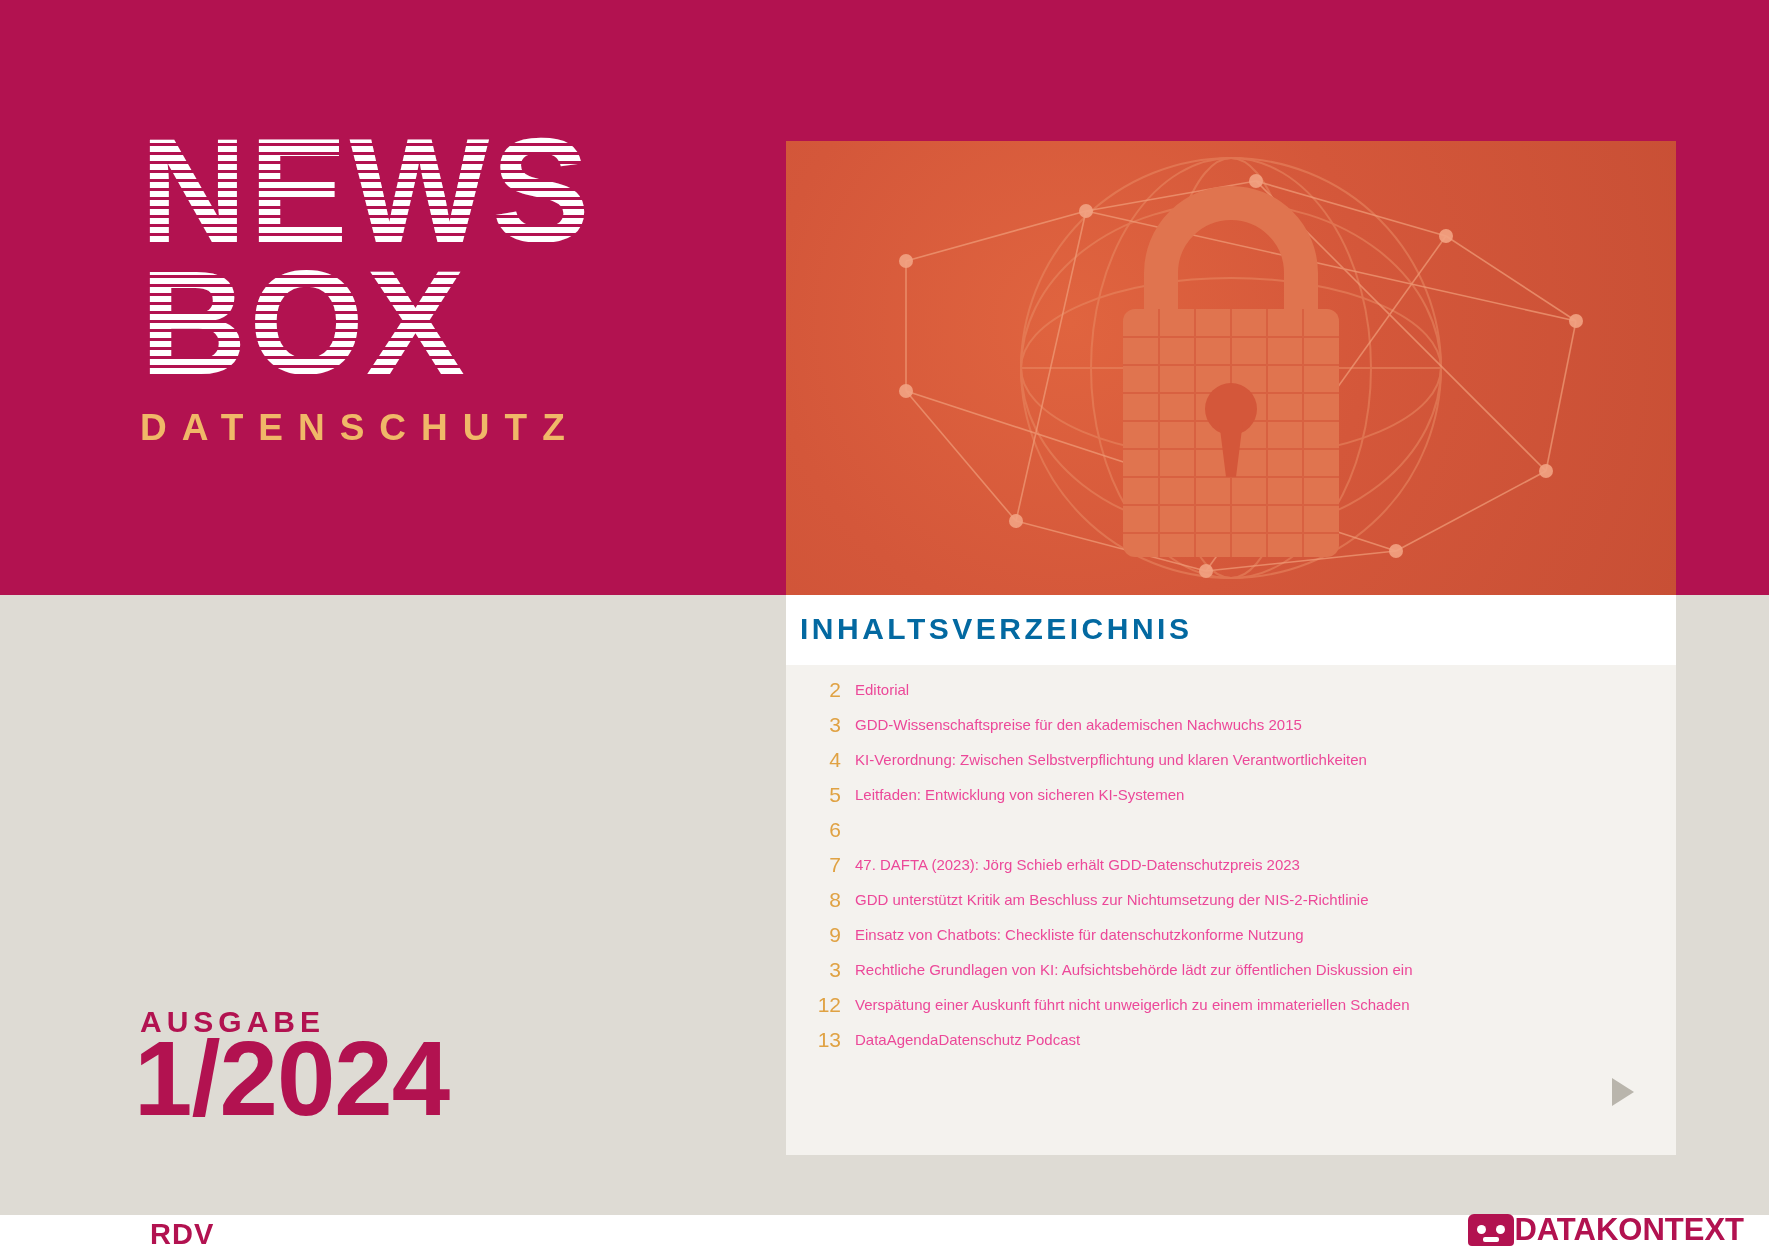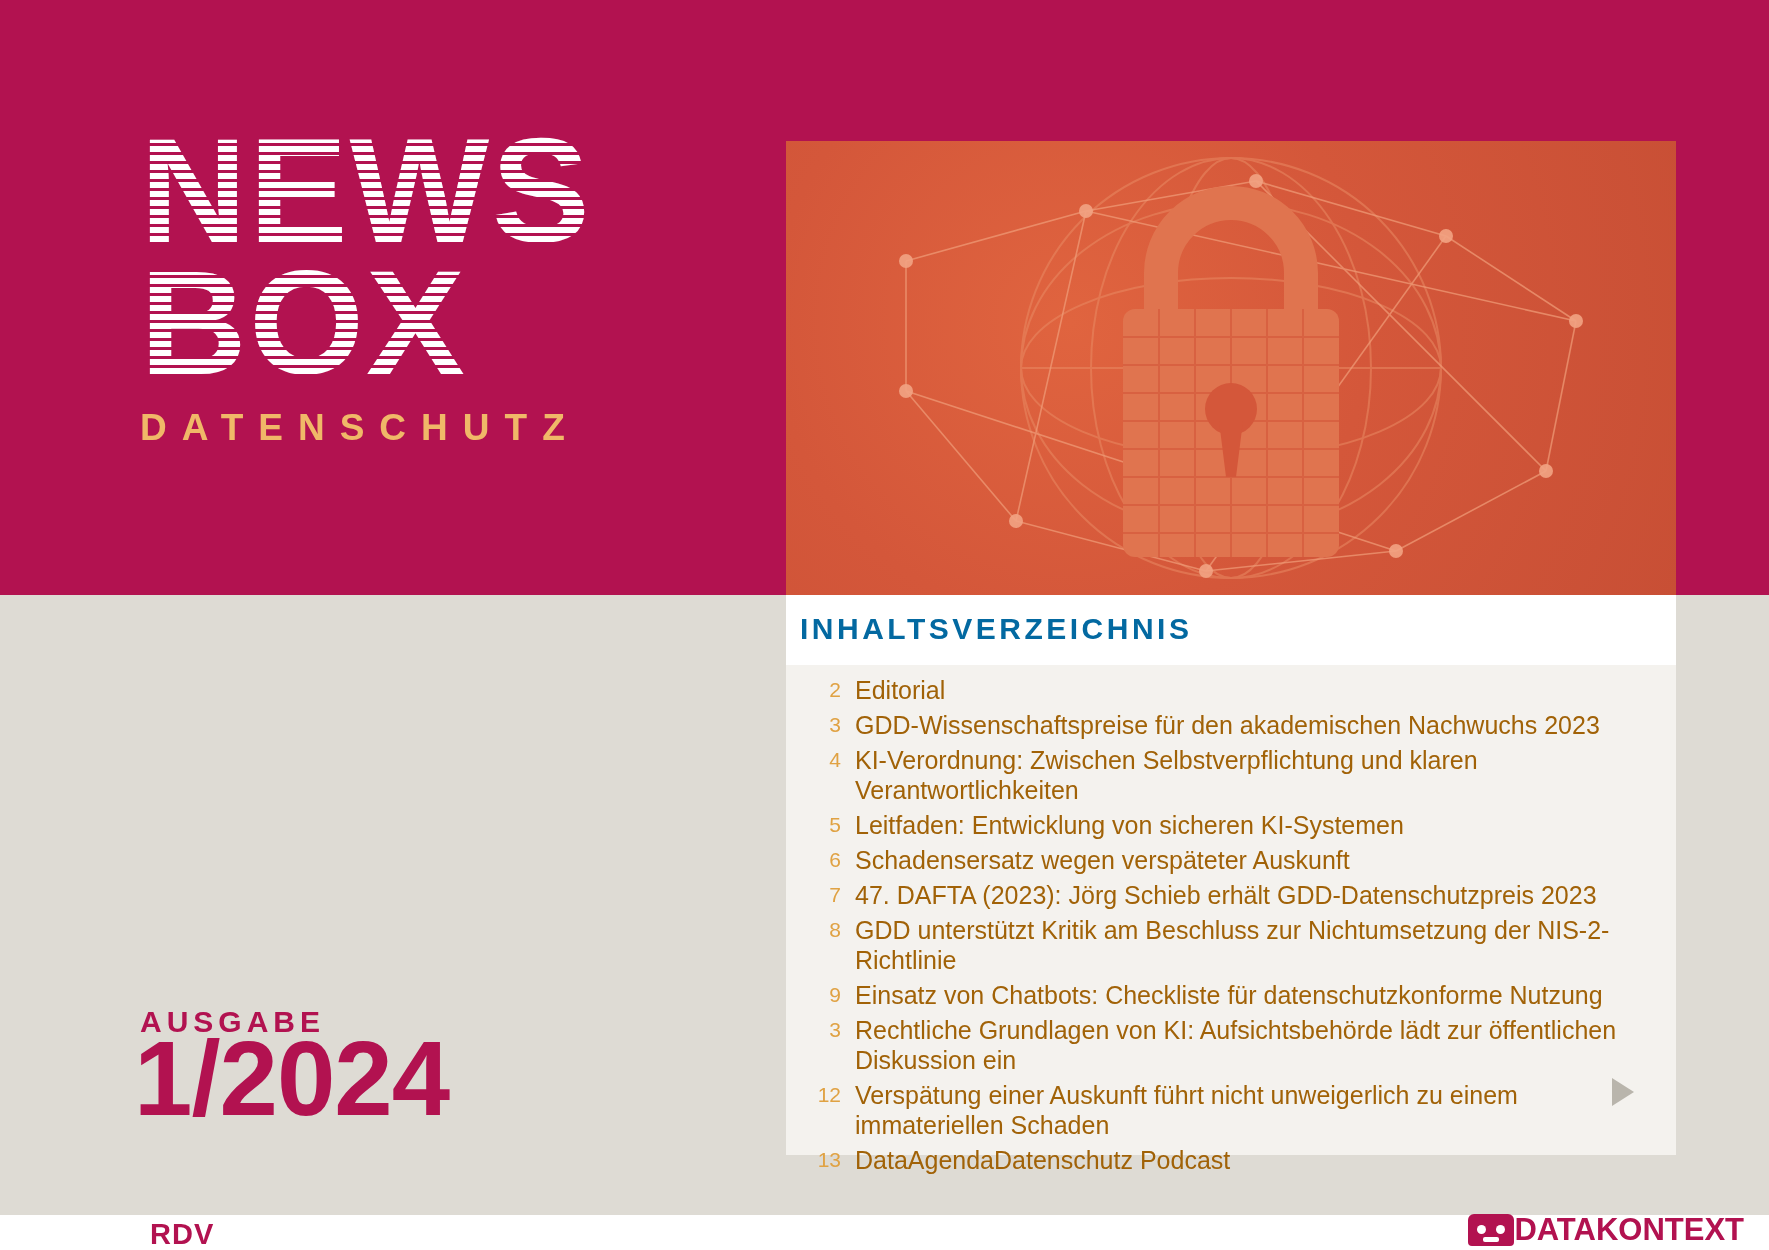--- a/index.html
+++ b/index.html
@@ -156,22 +156,22 @@
   .toc-num {
     width: 55px;
     min-width: 55px;
     text-align: right;
     padding-right: 14px;
     color: #e0a243;
     font-size: 21px;
     line-height: 30px;
   }
   .toc-text {
-    color: #a16207;
-    font-size: 25px;
+    color: #ec4899;
+    font-size: 15px;
     line-height: 30px;
     padding-right: 30px;
   }
 
   
   .play-arrow {
     position: absolute;
     left: 1612px;
     top: 1078px;
     width: 0; height: 0;
@@ -344,33 +344,32 @@
   <div class="toc-panel-top"></div>
   <div class="toc-title">INHALTSVERZEICHNIS</div>
 
   <div class="toc-list">
     <div class="toc-row">
       <div class="toc-num">2</div>
       <div class="toc-text">Editorial</div>
     </div>
     <div class="toc-row">
       <div class="toc-num">3</div>
-      <div class="toc-text">GDD-Wissenschaftspreise für den akademischen Nachwuchs 2023</div>
+      <div class="toc-text">GDD-Wissenschaftspreise für den akademischen Nachwuchs 2015</div>
     </div>
     <div class="toc-row">
       <div class="toc-num">4</div>
       <div class="toc-text">KI-Verordnung: Zwischen Selbstverpflichtung und klaren Verantwortlichkeiten</div>
     </div>
     <div class="toc-row">
       <div class="toc-num">5</div>
       <div class="toc-text">Leitfaden: Entwicklung von sicheren KI-Systemen</div>
     </div>
     <div class="toc-row">
       <div class="toc-num">6</div>
-      <div class="toc-text">Schadensersatz wegen verspäteter Auskunft</div>
     </div>
     <div class="toc-row">
       <div class="toc-num">7</div>
       <div class="toc-text">47. DAFTA (2023): Jörg Schieb erhält GDD-Datenschutzpreis 2023</div>
     </div>
     <div class="toc-row">
       <div class="toc-num">8</div>
       <div class="toc-text">GDD unterstützt Kritik am Beschluss zur Nichtumsetzung der NIS-2-Richtlinie</div>
     </div>
     <div class="toc-row">

